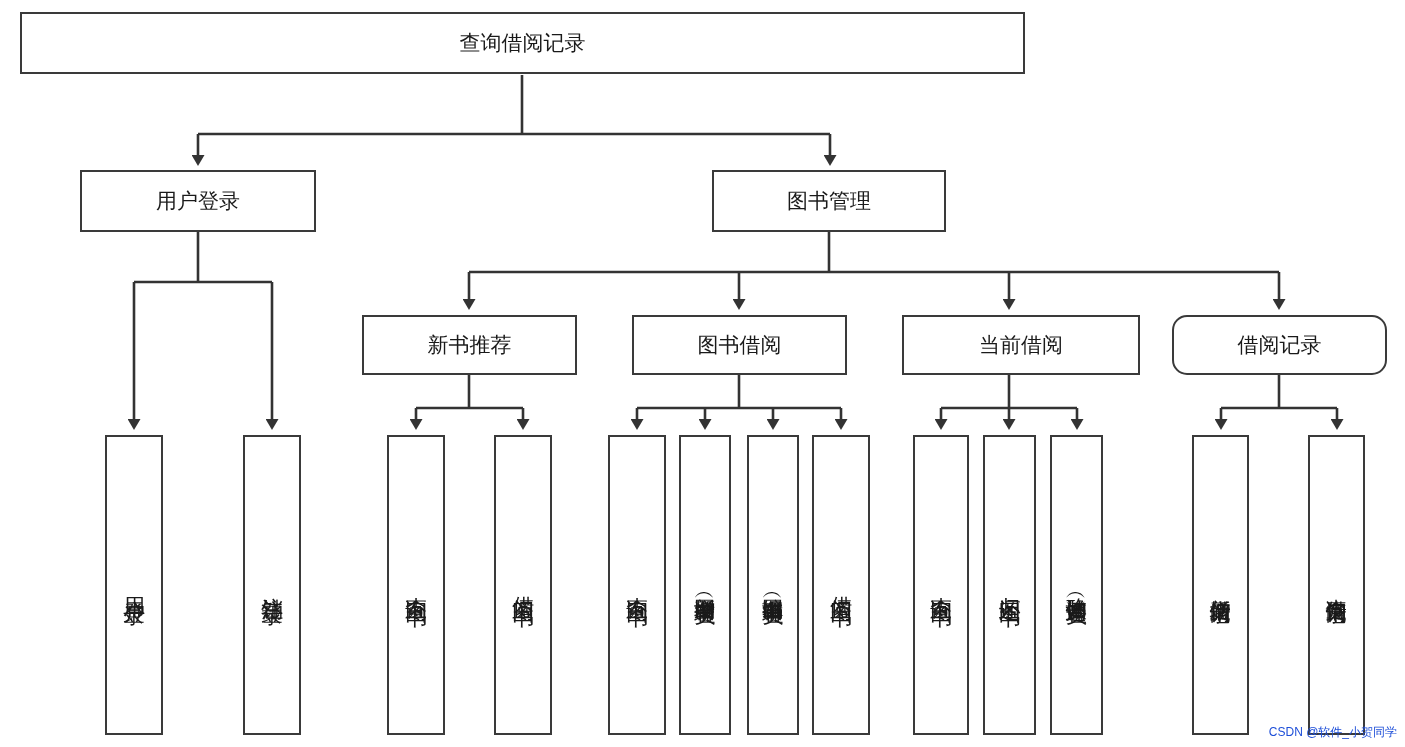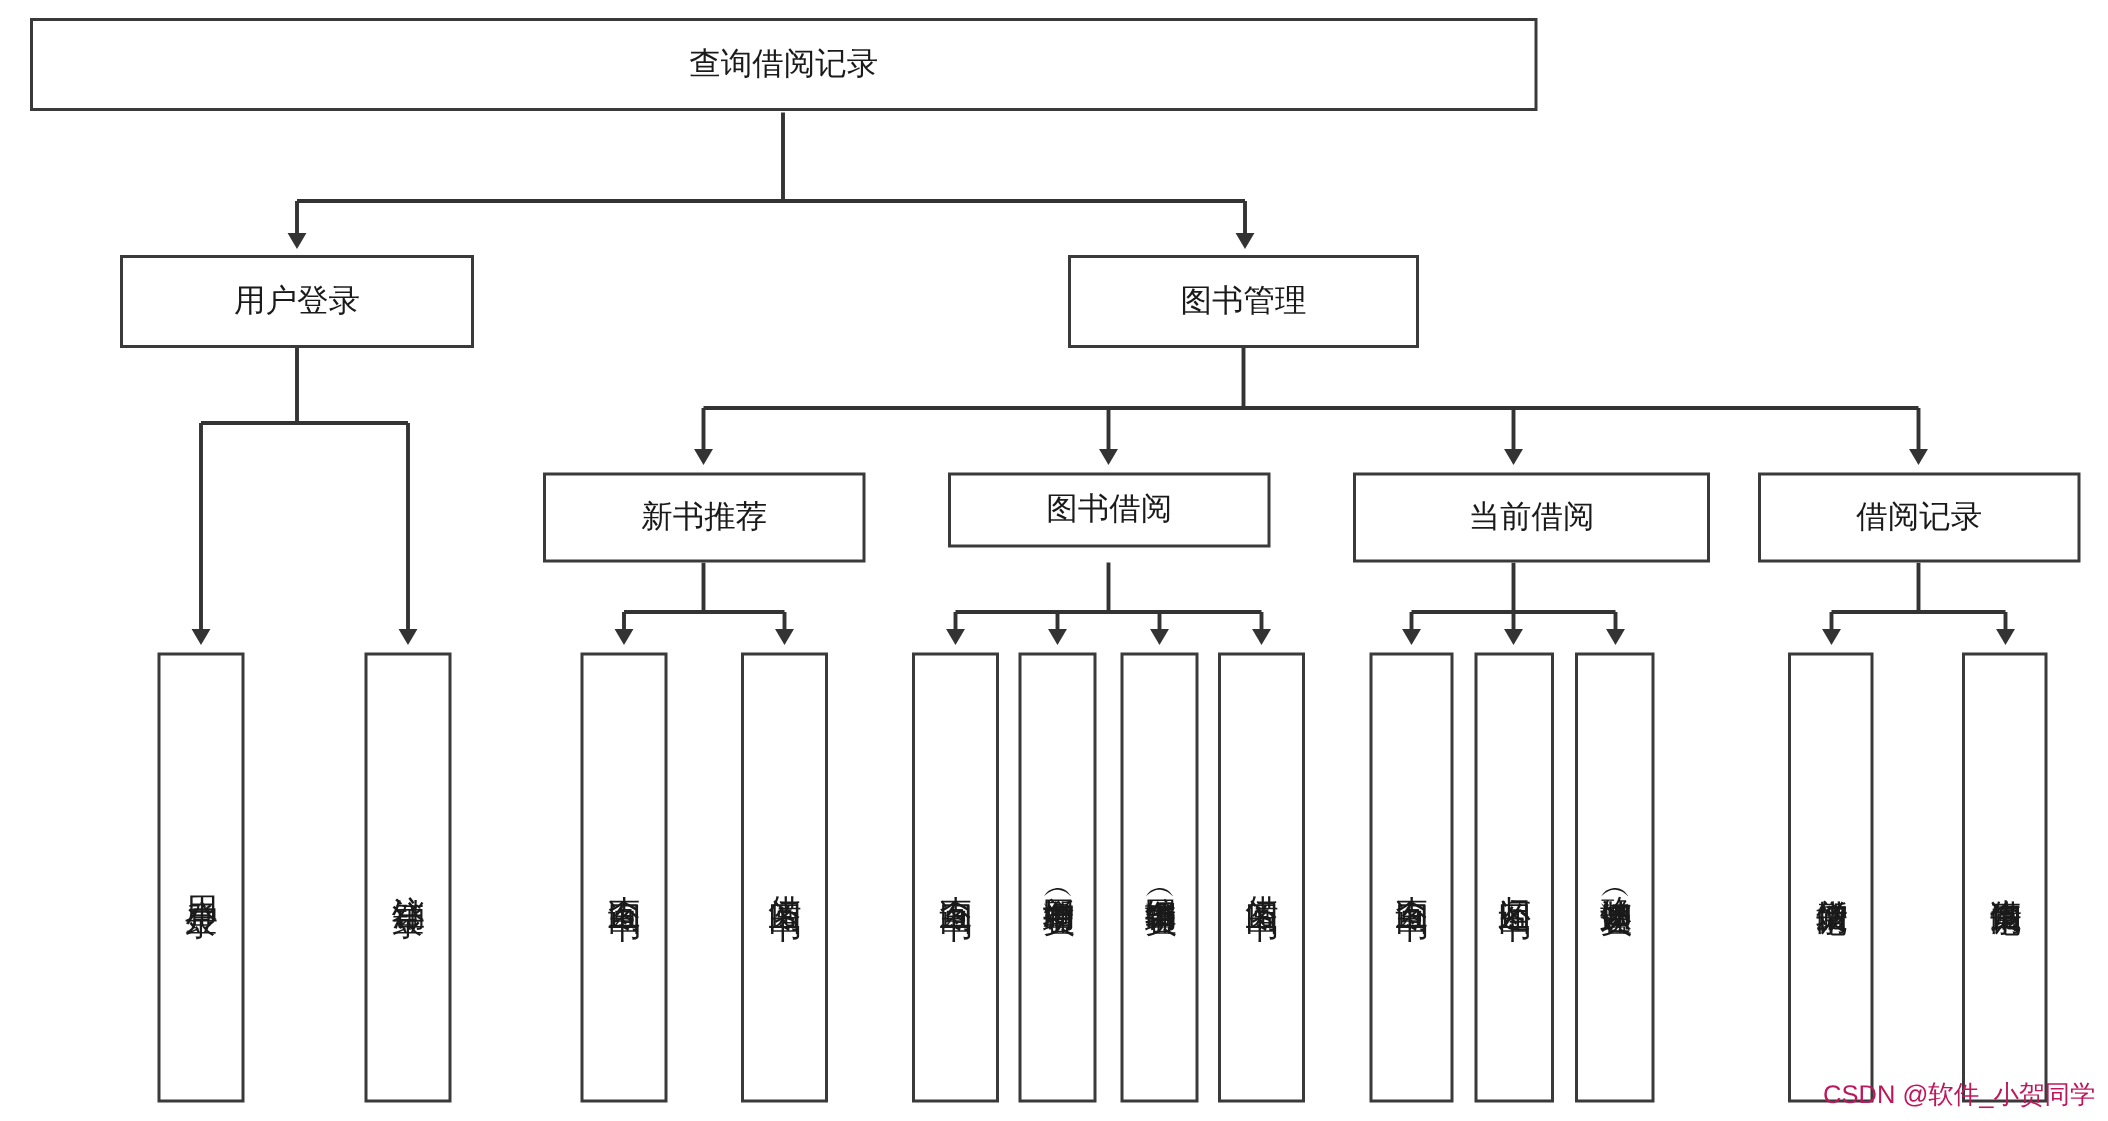--- a/index.html
+++ b/index.html
@@ -55,22 +55,22 @@
     white-space: nowrap;
   }
   .node.vert.small .label {
     font-size: 21px;
     letter-spacing: 1px;
   }
   .watermark {
     position: absolute;
     right: 8px;
     bottom: 6px;
-    font-size: 17px;
-    color: #be185d;
+    font-size: 12px;
+    color: #1d4ed8;
     z-index: 5;
     white-space: nowrap;
     pointer-events: none;
   }
 </style>
 </head>
 <body>
 
 <div id="canvas">
 
@@ -132,27 +132,27 @@
   <div class="node horiz" style="left:80px; top:170px; width:236px; height:62px;">
     <span class="label">用户登录</span>
   </div>
   <div class="node horiz" style="left:712px; top:170px; width:234px; height:62px;">
     <span class="label">图书管理</span>
   </div>
 
   <div class="node horiz" style="left:362px; top:315px; width:215px; height:60px;">
     <span class="label">新书推荐</span>
   </div>
-  <div class="node horiz" style="left:632px; top:315px; width:215px; height:50px;">
+  <div class="node horiz" style="left:632px; top:315px; width:215px; height:60px;">
     <span class="label">图书借阅</span>
   </div>
   <div class="node horiz" style="left:902px; top:315px; width:238px; height:60px;">
     <span class="label">当前借阅</span>
   </div>
-  <div class="node horiz" style="left:1172px; top:315px; width:215px; height:60px;">
+  <div class="node horiz" style="left:1172px; top:315px; width:215px; height:60px;border-radius:15px;">
     <span class="label">借阅记录</span>
   </div>
 
   <div class="node vert" style="left:105px; top:435px; width:58px; height:300px;">
     <span class="label">用户登录</span>
   </div>
   <div class="node vert" style="left:243px; top:435px; width:58px; height:300px;">
     <span class="label">注销登录</span>
   </div>
 

